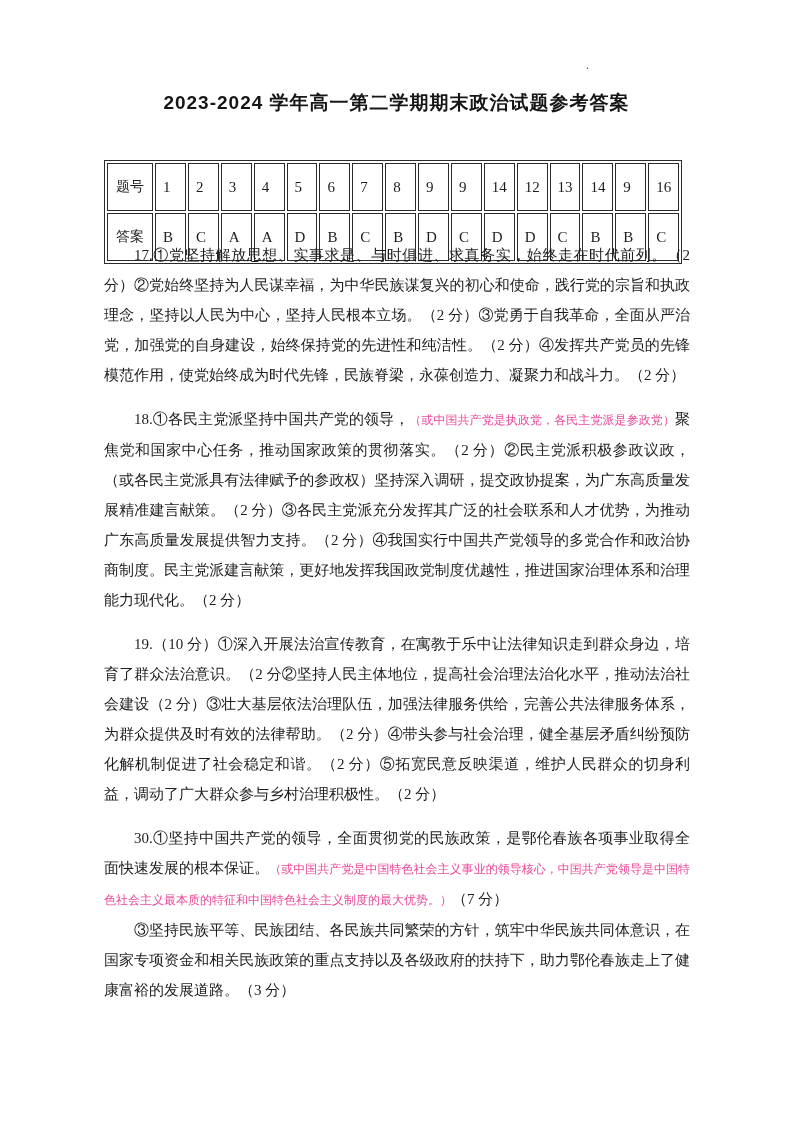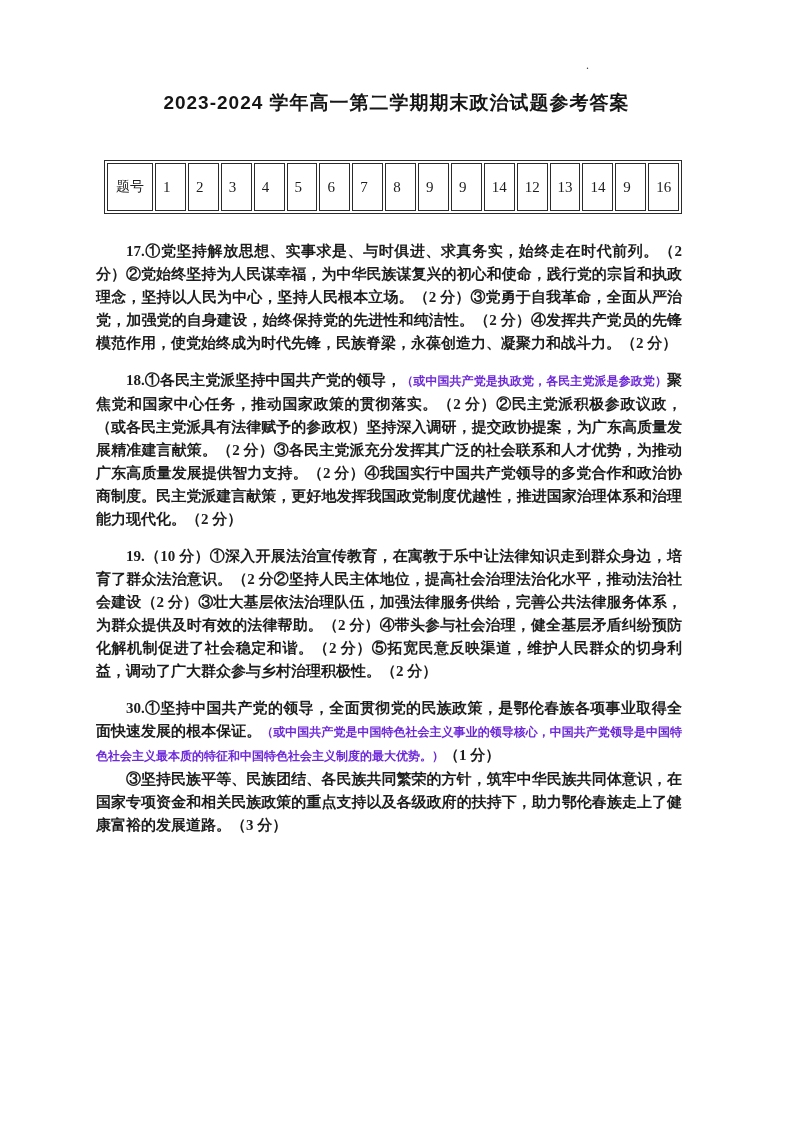--- a/index.html
+++ b/index.html
@@ -62,39 +62,38 @@
   }
   table.answer-table td.row-hdr {
     width: 40px;
     padding: 9px 2px;
     text-align: center;
     font-size: 14px;
   }
   .content {
     position: absolute;
     top: 240px;
-    left: 96px;
+    left: 104px;
     width: 586px;
     font-size: 15px;
-    line-height: 23px;
+    line-height: 30px;
     text-align: justify;
     text-justify: inter-ideograph;
     color: #1d1d1d;
-    font-weight: bold;
   }
   .content p {
     margin: 0;
     text-indent: 2em;
   }
   .content p.gap-after {
     margin-bottom: 14px;
   }
   .kai {
     font-size: 12px;
-    color: #6d28d9;
+    color: #ec4899;
   }
 </style>
 </head>
 <body>
 
 <div class="page">
 
   <span class="stray-dot">.</span>
 
   <h1 class="doc-title">2023-2024 学年高一第二学期期末政治试题参考答案</h1>
@@ -113,31 +112,50 @@
         <td>8</td>
         <td>9</td>
         <td>9</td>
         <td>14</td>
         <td>12</td>
         <td>13</td>
         <td>14</td>
         <td>9</td>
         <td>16</td>
       </tr>
+      <tr>
+        <td class="row-hdr">答案</td>
+        <td>B</td>
+        <td>C</td>
+        <td>A</td>
+        <td>A</td>
+        <td>D</td>
+        <td>B</td>
+        <td>C</td>
+        <td>B</td>
+        <td>D</td>
+        <td>C</td>
+        <td>D</td>
+        <td>D</td>
+        <td>C</td>
+        <td>B</td>
+        <td>B</td>
+        <td>C</td>
+      </tr>
     </tbody>
   </table>
 
   <div class="content">
 
     <p class="gap-after"><span>17.①党坚持解放思想、实事求是、与时俱进、求真务实，始终走在时代前列。（2 分）②党始终坚持为人民谋幸福，为中华民族谋复兴的初心和使命，践行党的宗旨和执政理念，坚持以人民为中心，坚持人民根本立场。（2 分）③党勇于自我革命，全面从严治党，加强党的自身建设，始终保持党的先进性和纯洁性。（2 分）④发挥共产党员的先锋模范作用，使党始终成为时代先锋，民族脊梁，永葆创造力、凝聚力和战斗力。（2 分）</span></p>
 
     <p class="gap-after"><span>18.①各民主党派坚持中国共产党的领导，</span><span class="kai">（或中国共产党是执政党，各民主党派是参政党）</span><span>聚焦党和国家中心任务，推动国家政策的贯彻落实。（2 分）②民主党派积极参政议政，（或各民主党派具有法律赋予的参政权）坚持深入调研，提交政协提案，为广东高质量发展精准建言献策。（2 分）③各民主党派充分发挥其广泛的社会联系和人才优势，为推动广东高质量发展提供智力支持。（2 分）④我国实行中国共产党领导的多党合作和政治协商制度。民主党派建言献策，更好地发挥我国政党制度优越性，推进国家治理体系和治理能力现代化。（2 分）</span></p>
 
     <p class="gap-after"><span>19.（10 分）①深入开展法治宣传教育，在寓教于乐中让法律知识走到群众身边，培育了群众法治意识。（2 分②坚持人民主体地位，提高社会治理法治化水平，推动法治社会建设（2 分）③壮大基层依法治理队伍，加强法律服务供给，完善公共法律服务体系，为群众提供及时有效的法律帮助。（2 分）④带头参与社会治理，健全基层矛盾纠纷预防化解机制促进了社会稳定和谐。（2 分）⑤拓宽民意反映渠道，维护人民群众的切身利益，调动了广大群众参与乡村治理积极性。（2 分）</span></p>
 
-    <p><span>30.①坚持中国共产党的领导，全面贯彻党的民族政策，是鄂伦春族各项事业取得全面快速发展的根本保证。</span><span class="kai">（或中国共产党是中国特色社会主义事业的领导核心，中国共产党领导是中国特色社会主义最本质的特征和中国特色社会主义制度的最大优势。）</span><span>（1 分）</span></p>
+    <p><span>30.①坚持中国共产党的领导，全面贯彻党的民族政策，是鄂伦春族各项事业取得全面快速发展的根本保证。</span><span class="kai">（或中国共产党是中国特色社会主义事业的领导核心，中国共产党领导是中国特色社会主义最本质的特征和中国特色社会主义制度的最大优势。）</span><span>（7 分）</span></p>
 
 
     <p><span>③坚持民族平等、民族团结、各民族共同繁荣的方针，筑牢中华民族共同体意识，在国家专项资金和相关民族政策的重点支持以及各级政府的扶持下，助力鄂伦春族走上了健康富裕的发展道路。（3 分）</span></p>
 
   </div>
 
 </div>
 
 </body></html>

